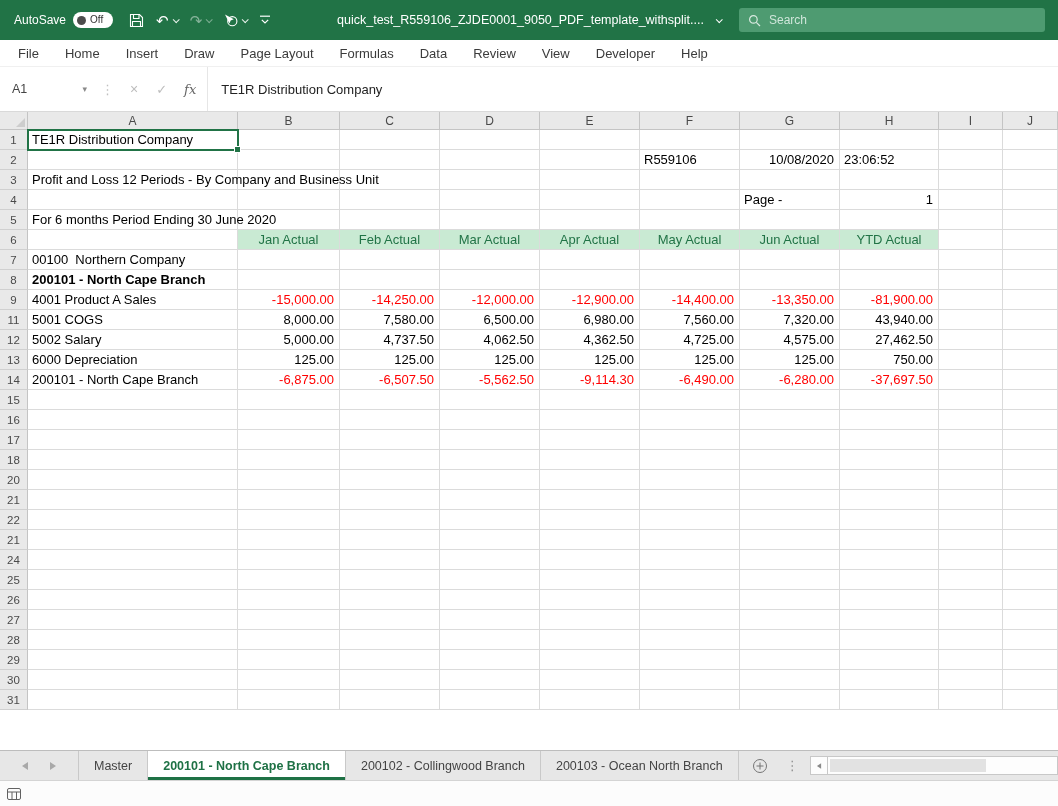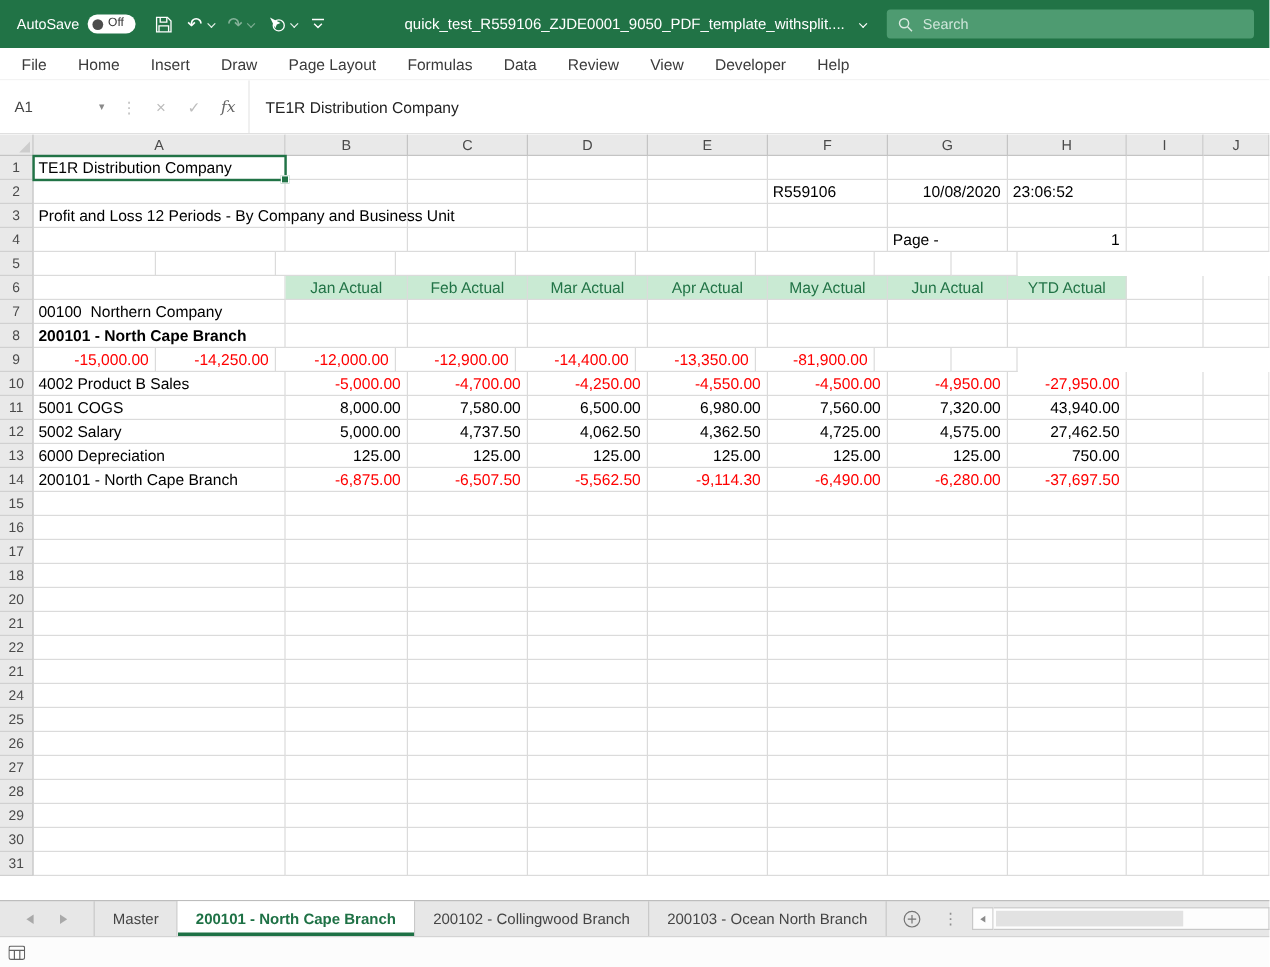--- a/index.html
+++ b/index.html
@@ -220,20 +220,21 @@
           <div class="cell" style="width: 100px;"></div>
           <div class="cell" style="width: 100px;"></div>
           <div class="cell" style="width: 100px;"></div>
           <div class="cell s-text" style="width: 100px;">Page -</div>
           <div class="cell s-num" style="width: 99px;">1</div>
           <div class="cell" style="width: 64px;"></div>
           <div class="cell" style="width: 55px;"></div>
         </div>
         <div class="sheet-row">
           <div class="row-hdr">5</div>
+          <div class="cell s-text" style="width: 210px;">For 6 months Period Ending 30 June 2020</div>
           <div class="cell" style="width: 102px;"></div>
           <div class="cell" style="width: 100px;"></div>
           <div class="cell" style="width: 100px;"></div>
           <div class="cell" style="width: 100px;"></div>
           <div class="cell" style="width: 100px;"></div>
           <div class="cell" style="width: 100px;"></div>
           <div class="cell" style="width: 99px;"></div>
           <div class="cell" style="width: 64px;"></div>
           <div class="cell" style="width: 55px;"></div>
         </div>
@@ -271,40 +272,28 @@
           <div class="cell" style="width: 100px;"></div>
           <div class="cell" style="width: 100px;"></div>
           <div class="cell" style="width: 100px;"></div>
           <div class="cell" style="width: 100px;"></div>
           <div class="cell" style="width: 99px;"></div>
           <div class="cell" style="width: 64px;"></div>
           <div class="cell" style="width: 55px;"></div>
         </div>
         <div class="sheet-row">
           <div class="row-hdr">9</div>
+          <div class="cell s-text" style="width: 210px;">4001 Product A Sales</div>
           <div class="cell s-neg" style="width: 102px;">-15,000.00</div>
           <div class="cell s-neg" style="width: 100px;">-14,250.00</div>
           <div class="cell s-neg" style="width: 100px;">-12,000.00</div>
           <div class="cell s-neg" style="width: 100px;">-12,900.00</div>
           <div class="cell s-neg" style="width: 100px;">-14,400.00</div>
           <div class="cell s-neg" style="width: 100px;">-13,350.00</div>
           <div class="cell s-neg" style="width: 99px;">-81,900.00</div>
-          <div class="cell" style="width: 64px;"></div>
-          <div class="cell" style="width: 55px;"></div>
-        </div>
-        <div class="sheet-row">
-          <div class="row-hdr">10</div>
-          <div class="cell s-text" style="width: 210px;">4002 Product B Sales</div>
-          <div class="cell s-neg" style="width: 102px;">-5,000.00</div>
-          <div class="cell s-neg" style="width: 100px;">-4,700.00</div>
-          <div class="cell s-neg" style="width: 100px;">-4,250.00</div>
-          <div class="cell s-neg" style="width: 100px;">-4,550.00</div>
-          <div class="cell s-neg" style="width: 100px;">-4,500.00</div>
-          <div class="cell s-neg" style="width: 100px;">-4,950.00</div>
-          <div class="cell s-neg" style="width: 99px;">-27,950.00</div>
           <div class="cell" style="width: 64px;"></div>
           <div class="cell" style="width: 55px;"></div>
         </div>
         <div class="sheet-row">
           <div class="row-hdr">11</div>
           <div class="cell s-text" style="width: 210px;">5001 COGS</div>
           <div class="cell s-num" style="width: 102px;">8,000.00</div>
           <div class="cell s-num" style="width: 100px;">7,580.00</div>
           <div class="cell s-num" style="width: 100px;">6,500.00</div>
           <div class="cell s-num" style="width: 100px;">6,980.00</div>

